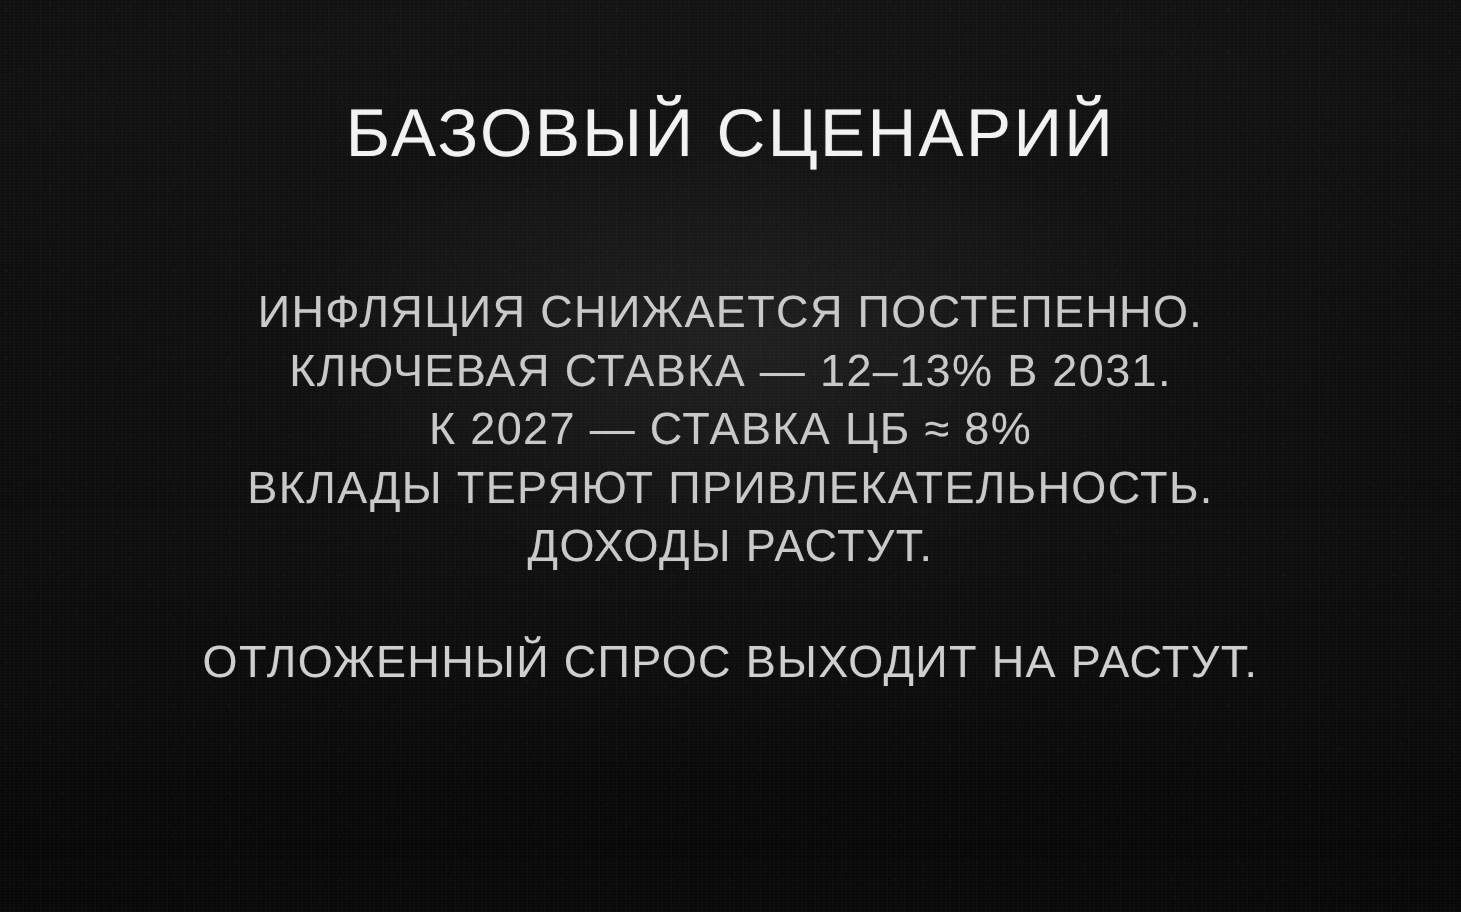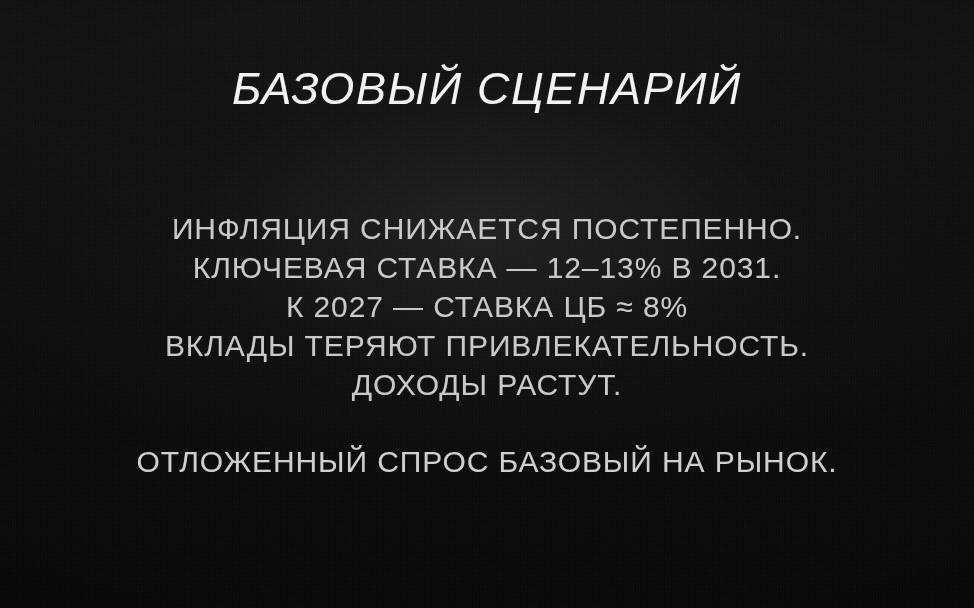--- a/index.html
+++ b/index.html
@@ -66,25 +66,24 @@
   .slide-title {
     margin-top: 64px;
     font-size: 45px;
     line-height: 50px;
     font-weight: 400;
     letter-spacing: 1.6px;
     color: #f2f2f2;
     text-align: center;
     white-space: nowrap;
     text-shadow: 0 0 1px rgba(255,255,255,0.22);
-    font-style: italic;
   }
 
   .body-block {
-    margin-top: 65px;
+    margin-top: 45px;
     display: flex;
     flex-direction: column;
     align-items: center;
   }
 
   .body-line {
     font-size: 30px;
     line-height: 39px;
     font-weight: 300;
     letter-spacing: 0.9px;
@@ -123,17 +122,17 @@
 
     <div class="body-block">
       <div class="body-line">ИНФЛЯЦИЯ СНИЖАЕТСЯ ПОСТЕПЕННО.</div>
       <div class="body-line">КЛЮЧЕВАЯ СТАВКА — 12–13% В 2031.</div>
       <div class="body-line">К 2027 — СТАВКА ЦБ ≈ 8%</div>
       <div class="body-line">ВКЛАДЫ ТЕРЯЮТ ПРИВЛЕКАТЕЛЬНОСТЬ.</div>
       <div class="body-line">ДОХОДЫ РАСТУТ.</div>
 
       <div class="body-spacer"></div>
 
-      <div class="closing-line">ОТЛОЖЕННЫЙ СПРОС БАЗОВЫЙ НА РЫНОК.</div>
+      <div class="closing-line">ОТЛОЖЕННЫЙ СПРОС ВЫХОДИТ НА РАСТУТ.</div>
     </div>
 
   </div>
 </div>
 
 </body></html>

